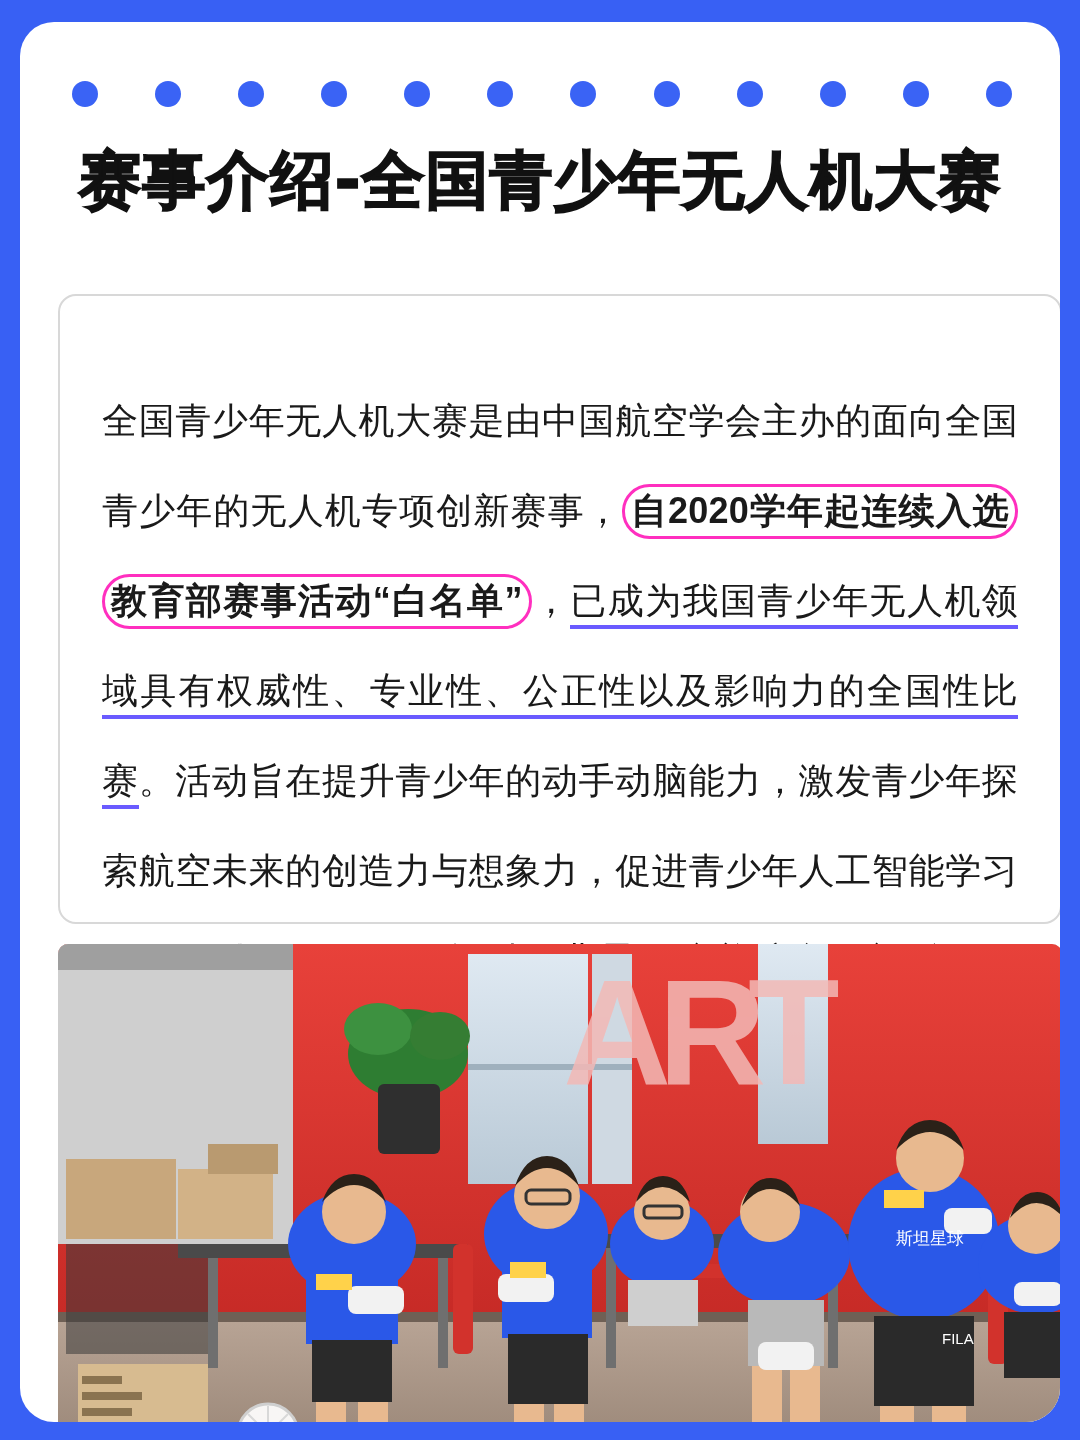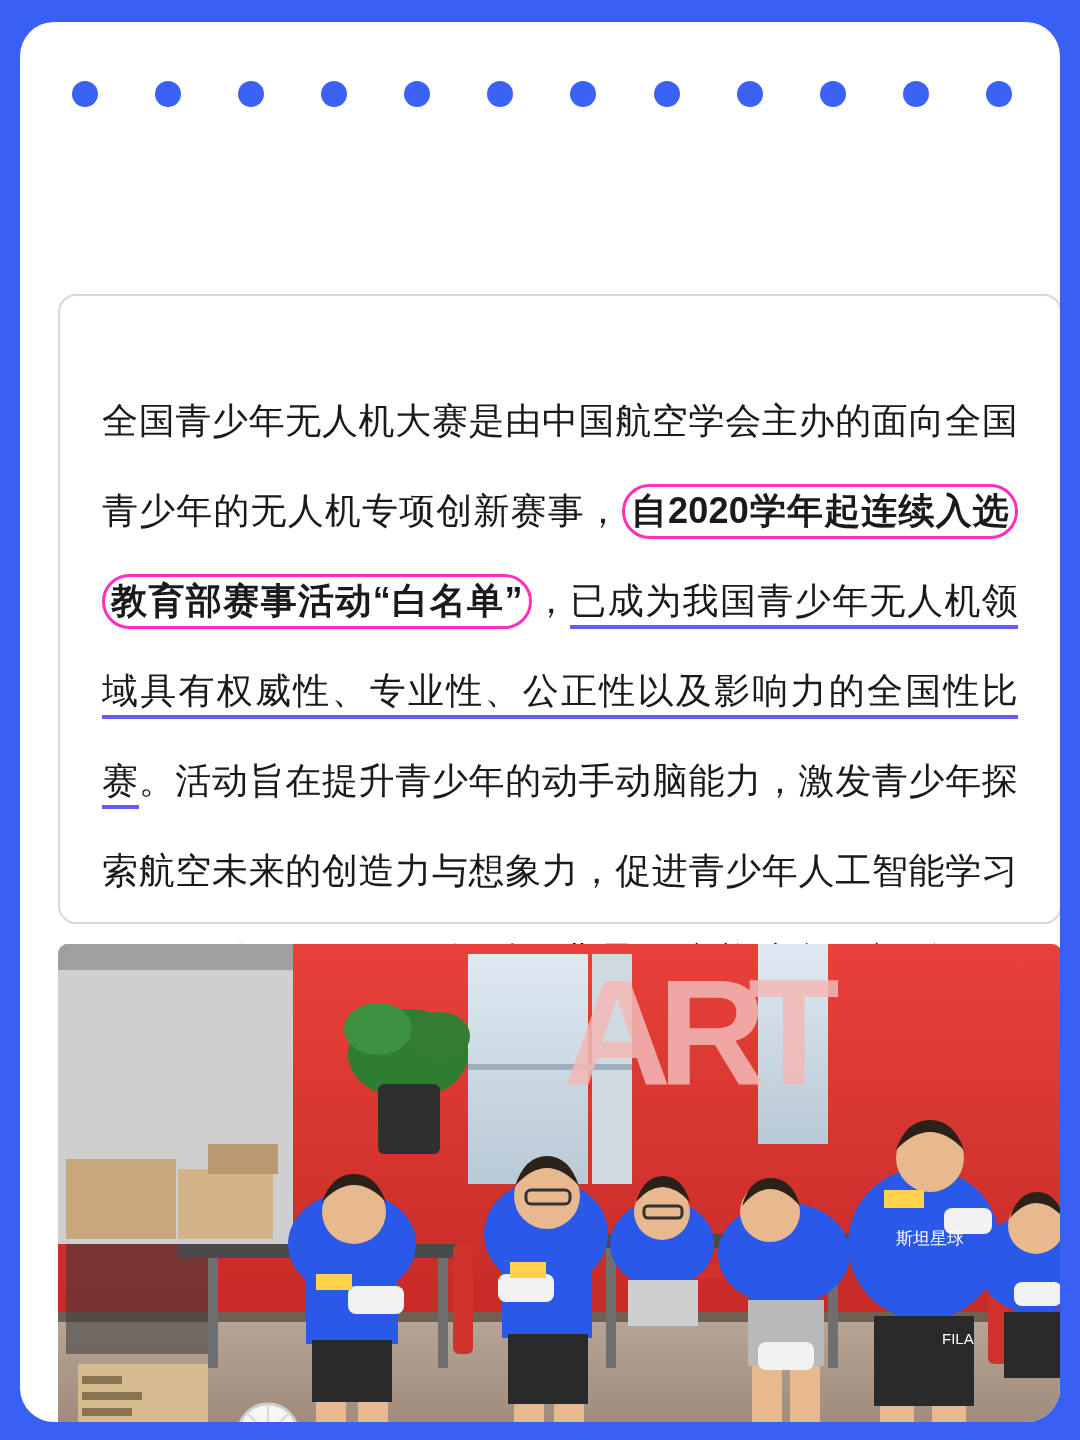--- a/index.html
+++ b/index.html
@@ -115,20 +115,23 @@
     <span class="dot"></span>
     <span class="dot"></span>
     <span class="dot"></span>
     <span class="dot"></span>
     <span class="dot"></span>
     <span class="dot"></span>
     <span class="dot"></span>
     <span class="dot"></span>
   </div>
 
+  <div class="title-wrap">
+    <div class="title">赛事介绍-全国青少年无人机大赛</div>
+  </div>
 
   <div class="body-box">
     <p class="para"><span>全国青少年无人机大赛是由中国航空学会主办的面向全国青少年的无人机专项创新赛事，</span><span class="hl-circle">自2020学年起连续入选教育部赛事活动“白名单”</span><span>，</span><span class="hl-underline">已成为我国青少年无人机领域具有权威性、专业性、公正性以及影响力的全国性比赛</span><span>。活动旨在提升青少年的动手动脑能力，激发青少年探索航空未来的创造力与想象力，促进青少年人工智能学习的积极性，在人工智能时代背景下培养航空创新后备人才，为实现中国航空强国梦定基础。</span></p>
   </div>
 
   <div class="photo">
     <svg width="1004" height="560" viewBox="0 0 1004 560" role="img" aria-label="event photo">
       <defs>
         <linearGradient id="wall" x1="0" y1="0" x2="0" y2="1">
           <stop offset="0%" stop-color="#e8413a"></stop>

